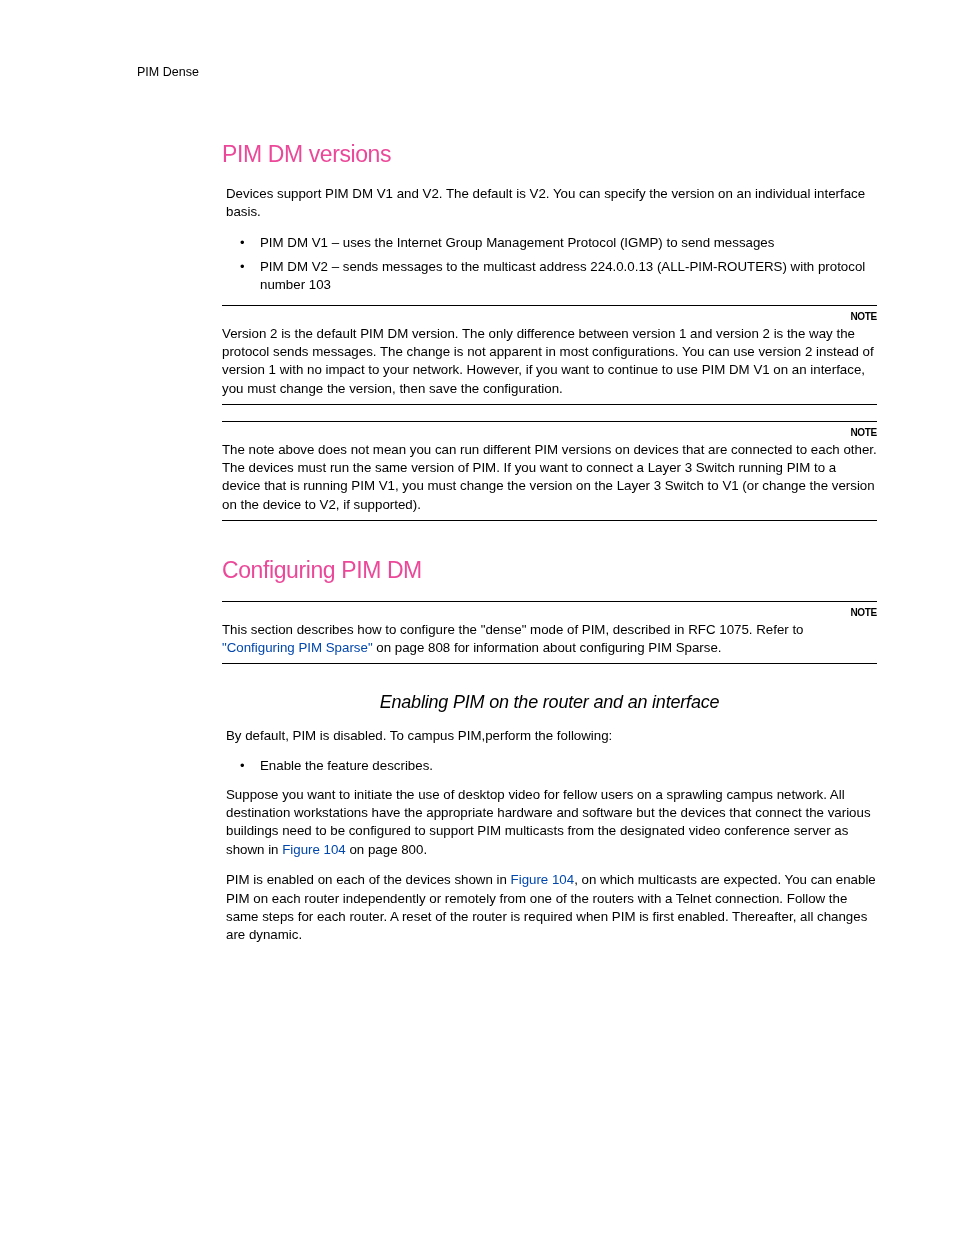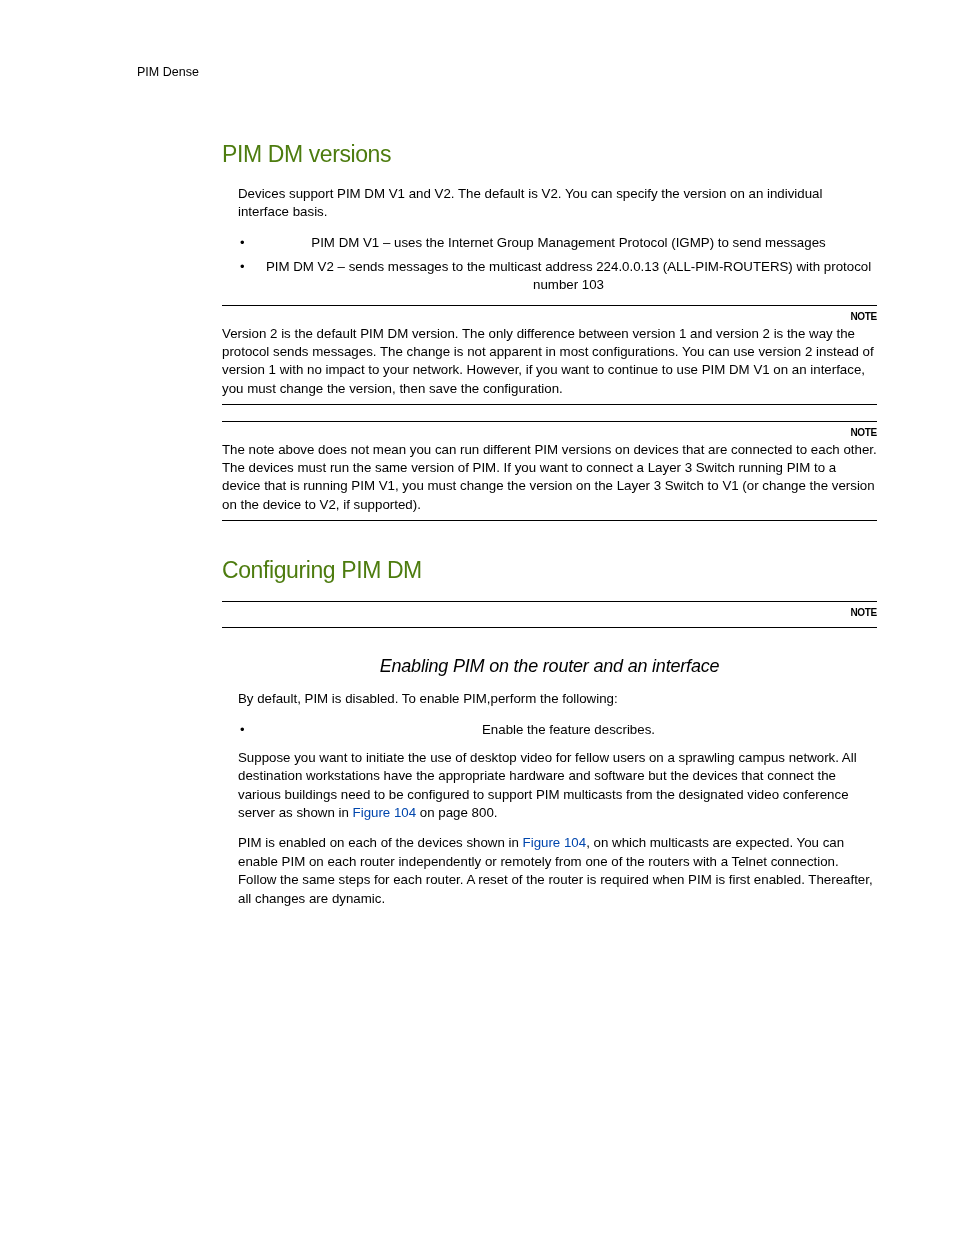--- a/index.html
+++ b/index.html
@@ -28,46 +28,45 @@
     margin-left: 85px;
     width: 655px;
   }
   h1 {
     font-family: Arial, Helvetica, sans-serif;
     font-weight: 400;
     font-stretch: condensed;
     letter-spacing: -0.4px;
     font-size: 23px;
     margin: 0 0 14px 0;
-    color: #4d7c0f;
+    color: #ec4899;
   }
   h1.spaced-top {
     margin-top: 34px;
   }
   h2.subhead {
     font-style: italic;
     font-weight: 400;
     font-size: 18px;
     letter-spacing: -0.2px;
     margin: 26px 0 12px 0;
     text-align: center;
   }
   p {
-    margin: 0 0 12px 16px;
+    margin: 0 0 12px 4px;
   }
   ul.bullets {
     list-style: none;
     margin: 0 0 10px 0;
     padding: 0;
   }
   ul.bullets li {
     position: relative;
     padding-left: 38px;
     margin: 0 0 6px 0;
-    text-align: center;
   }
   ul.bullets li::before {
     content: "•";
     position: absolute;
     left: 18px;
     top: 0;
     font-size: 13px;
   }
   .note-block {
     border-top: 1.5px solid #000;
@@ -116,25 +115,28 @@
 
     <div class="note-block">
       <div class="note-label">NOTE</div>
       <p class="note-body">The note above does not mean you can run different PIM versions on devices that are connected to each other. The devices must run the same version of PIM. If you want to connect a Layer 3 Switch running PIM to a device that is running PIM V1, you must change the version on the Layer 3 Switch to V1 (or change the version on the device to V2, if supported).</p>
     </div>
 
     <h1 class="spaced-top">Configuring PIM DM</h1>
 
     <div class="note-block">
       <div class="note-label">NOTE</div>
+      <p class="note-body">
+        <span>This section describes how to configure the "dense" mode of PIM, described in RFC 1075. Refer to </span><a class="link">"Configuring PIM Sparse"</a><span> on page 808 for information about configuring PIM Sparse.</span>
+      </p>
     </div>
 
     <h2 class="subhead">Enabling PIM on the router and an interface</h2>
 
-    <p>By default, PIM is disabled.  To enable PIM,perform the following:</p>
+    <p>By default, PIM is disabled.  To campus PIM,perform the following:</p>
 
     <ul class="bullets">
       <li>Enable the feature describes.</li>
     </ul>
 
     <p>
       <span>Suppose you want to initiate the use of desktop video for fellow users on a sprawling campus network. All destination workstations have the appropriate hardware and software but the devices that connect the various buildings need to be configured to support PIM multicasts from the designated video conference server as shown in </span><a class="link">Figure 104</a><span> on page 800.</span>
     </p>
 
     <p>

